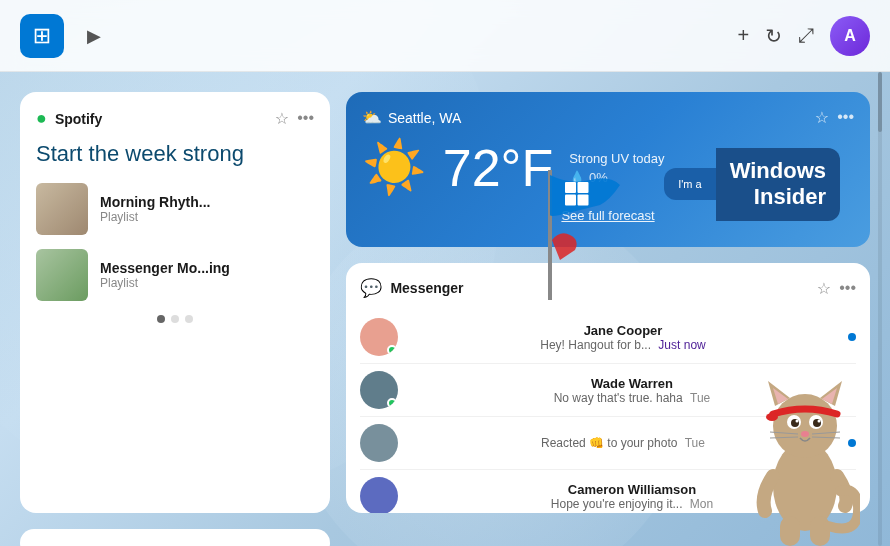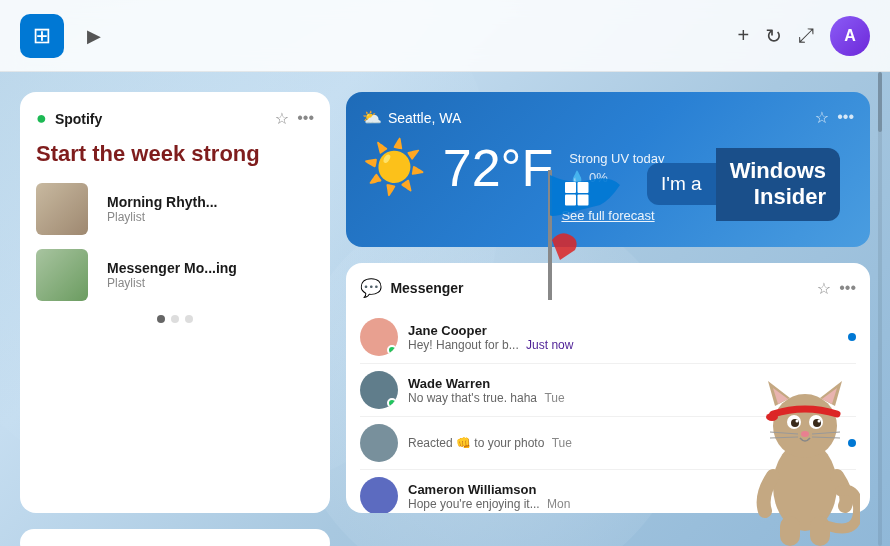--- a/index.html
+++ b/index.html
@@ -137,20 +137,21 @@
       display: flex; align-items: center; gap: 8px;
     }
     .widget-icon { font-size: 18px; }
     .widget-title { font-size: 14px; font-weight: 600; color: #1a1a1a; }
     .widget-actions { display: flex; gap: 8px; color: #888; font-size: 16px; }
 
     .messenger-item {
       display: flex; align-items: center; gap: 10px;
       padding: 7px 0;
       border-bottom: 1px solid #f0f0f0;
+      text-align: center;
     }
     .messenger-item:last-child { border-bottom: none; }
     .msg-avatar {
       width: 38px; height: 38px;
       border-radius: 50%;
       flex-shrink: 0;
       position: relative;
       overflow: hidden;
     }
     .msg-online {
@@ -177,25 +178,25 @@
     
     .spotify-widget {
       background: white;
       border-radius: 16px;
       padding: 16px;
       grid-row: 1 / 3;
       position: relative;
       overflow: hidden;
     }
     .spotify-title {
-      font-size: 22px; font-weight: 700; color: #7f1d1d;
+      font-size: 22px; font-weight: 400; color: #0c4a6e;
       margin-bottom: 16px; margin-top: 8px;
     }
     .playlist-item {
-      display: flex; align-items: center; gap: 19px;
+      display: flex; align-items: center; gap: 12px;
       margin-bottom: 14px;
     }
     .playlist-thumb {
       width: 52px; height: 52px;
       border-radius: 6px;
       background: linear-gradient(135deg, #ddd, #bbb);
       flex-shrink: 0;
       overflow: hidden;
       display: flex; align-items: center; justify-content: center;
     }
@@ -244,21 +245,21 @@
     .insider-badge {
       position: absolute;
       top: 148px;
       right: 50px;
       z-index: 20;
       display: flex; align-items: center; gap: 0;
     }
     .im-a-bubble {
       background: #1a5fa8;
       color: white;
-      font-size: 19px;
+      font-size: 11px;
       font-weight: 500;
       padding: 10px 14px;
       border-radius: 12px 0 0 12px;
       white-space: nowrap;
     }
     .windows-insider-box {
       background: #1a4f8a;
       color: white;
       padding: 10px 14px;
       border-radius: 0 12px 12px 0;

